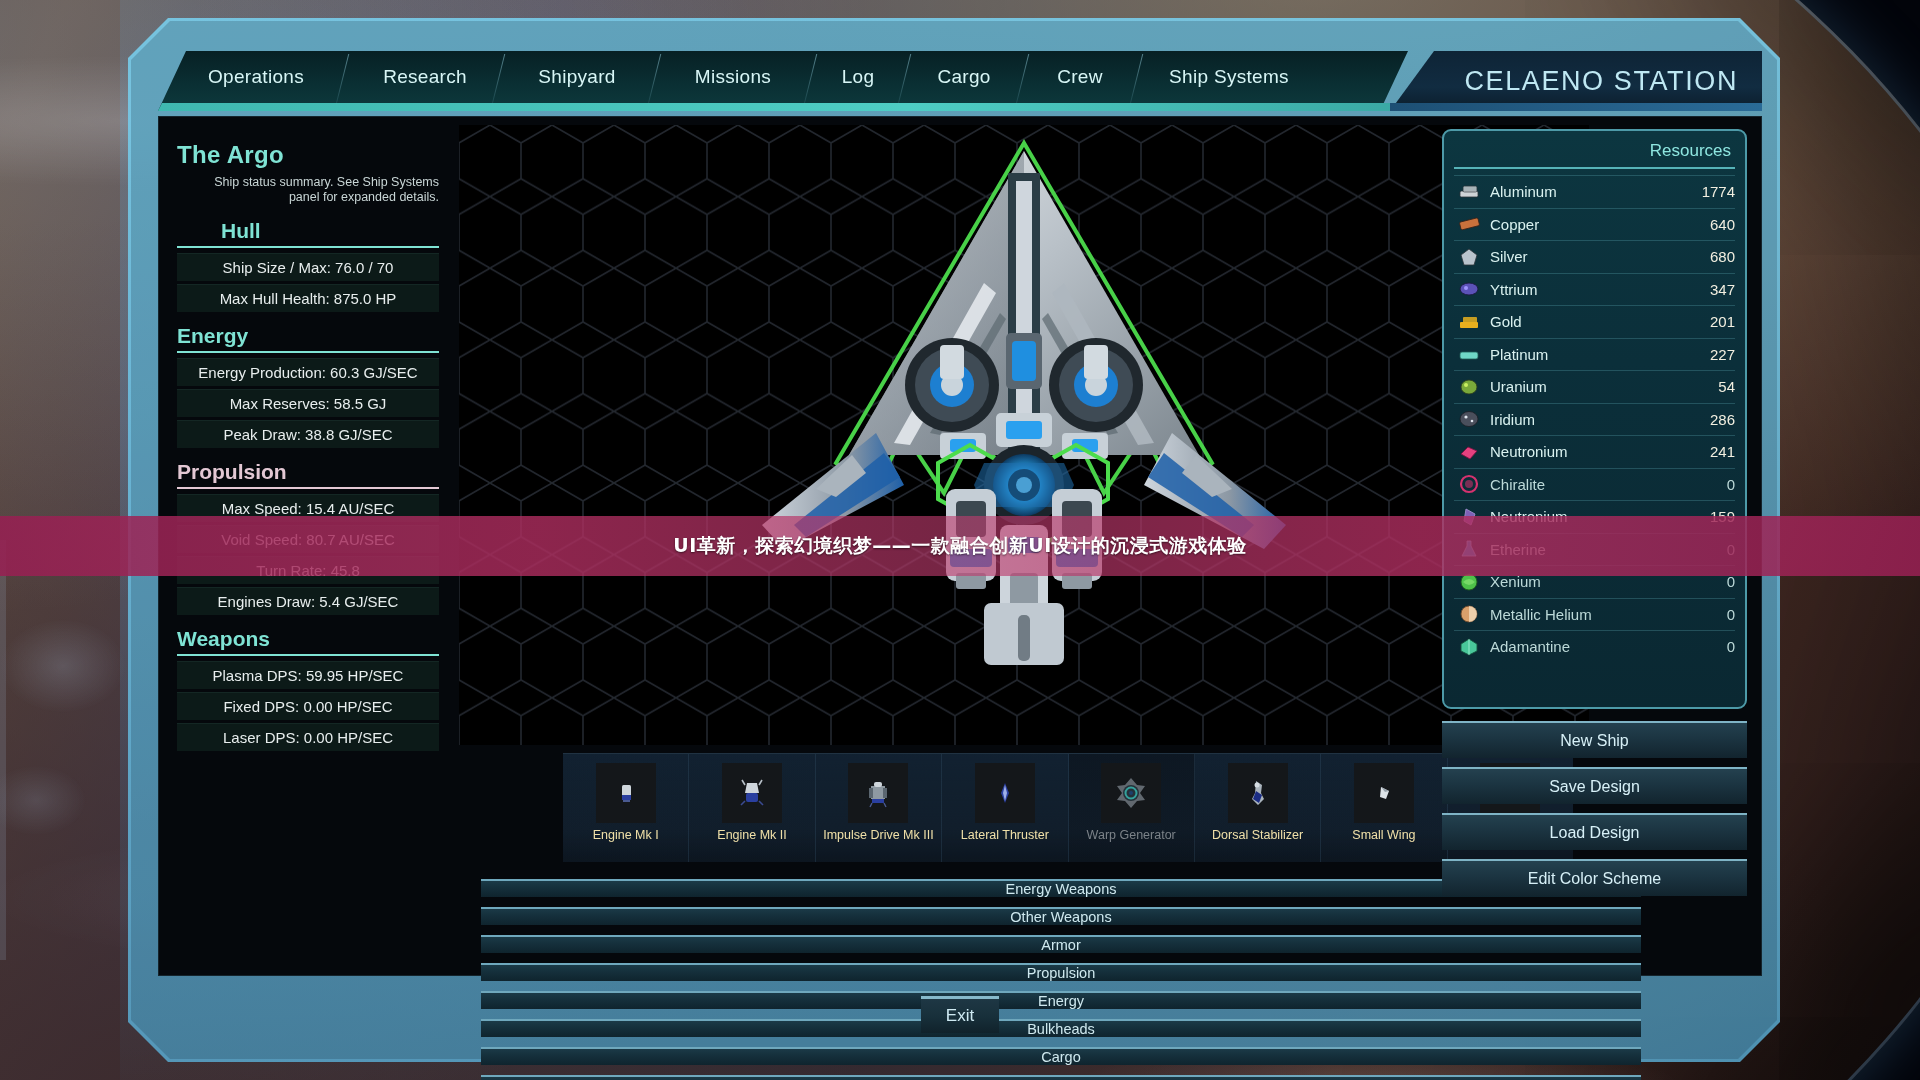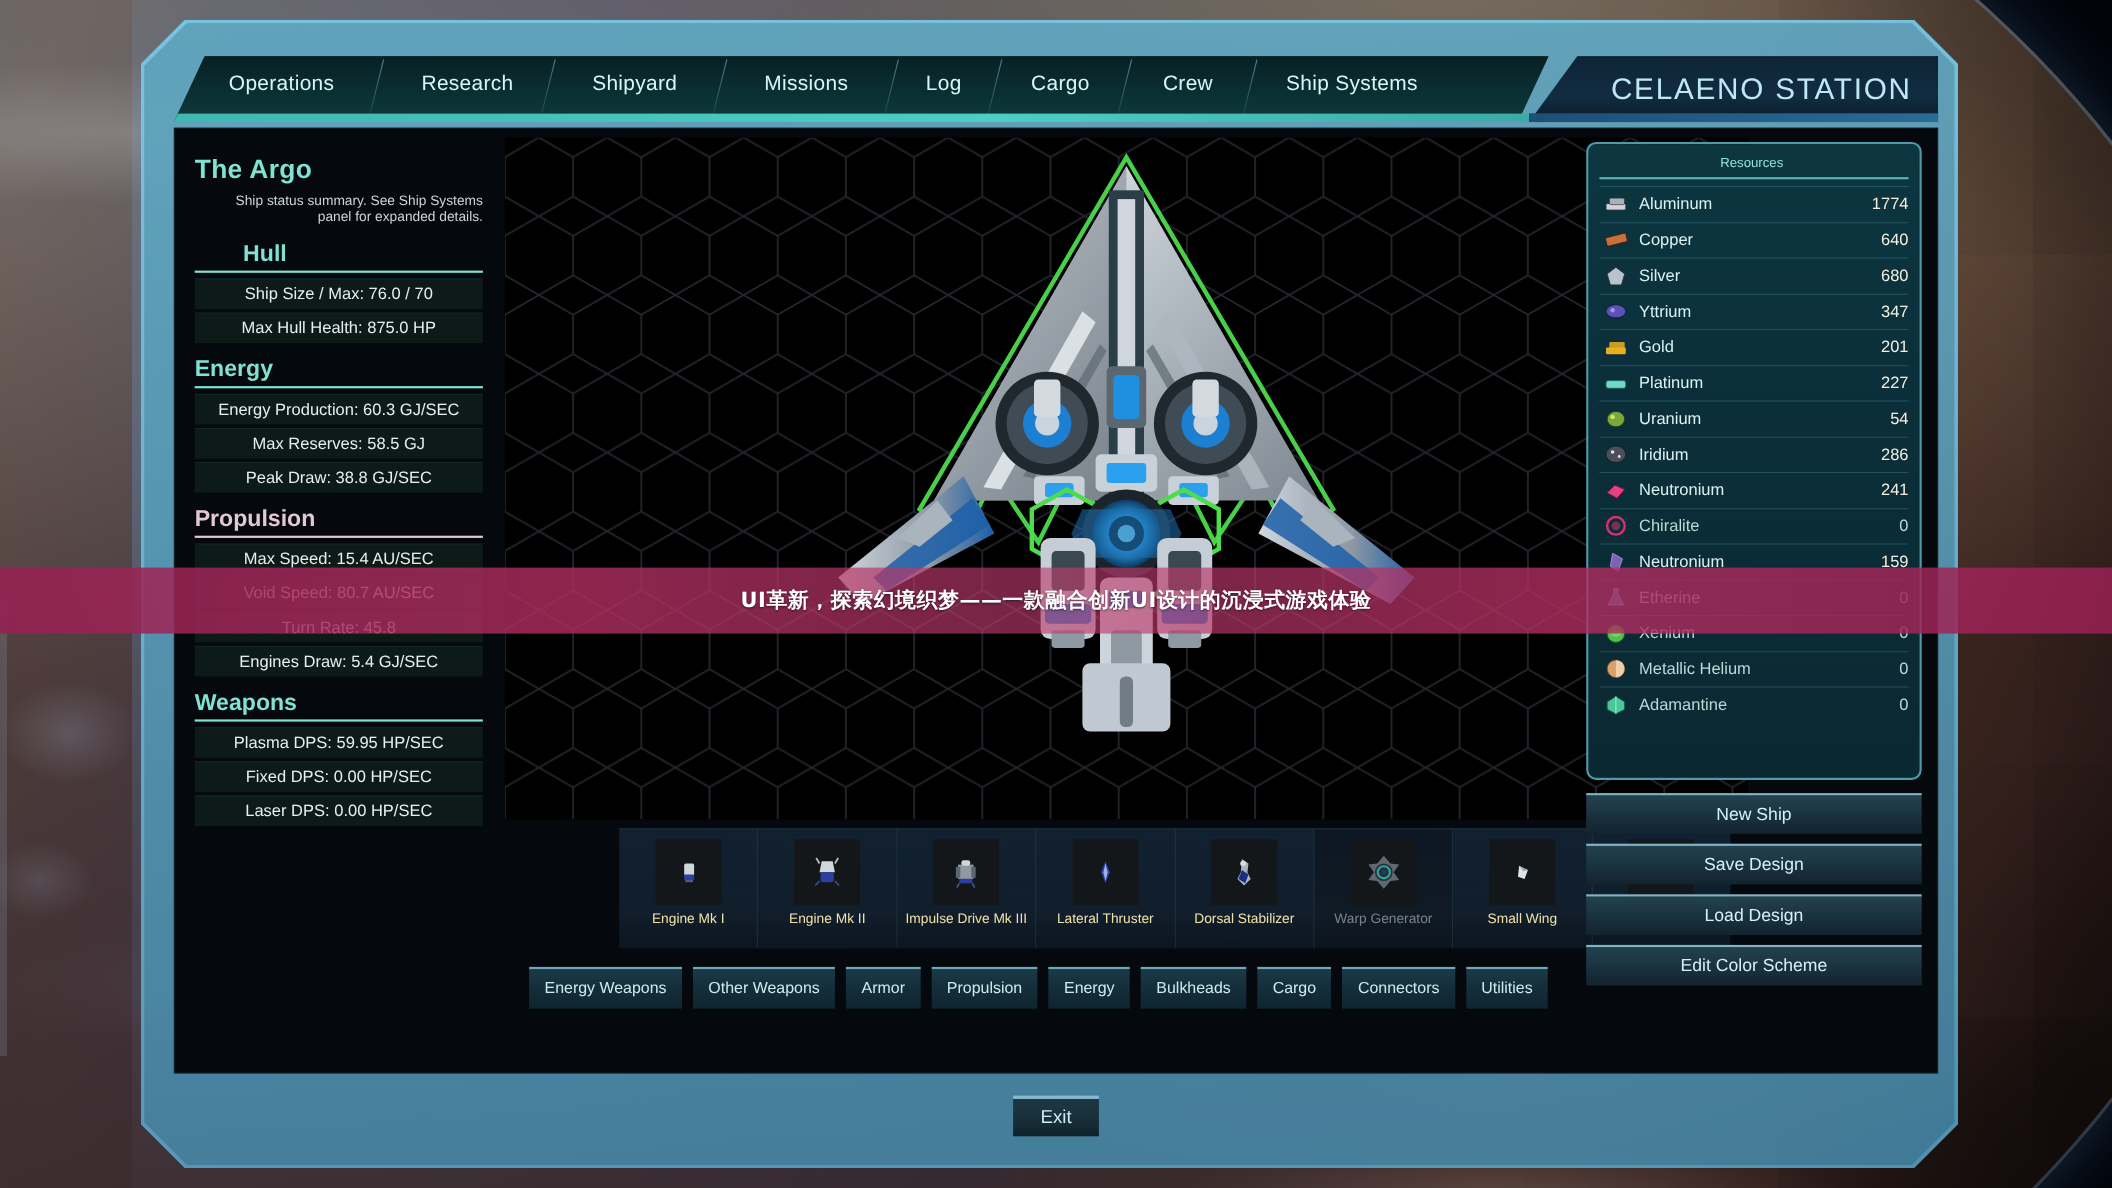--- a/index.html
+++ b/index.html
@@ -154,35 +154,35 @@
     border-right:1px solid rgba(60,95,120,.28);
     background:linear-gradient(180deg,rgba(30,55,80,.35),rgba(12,22,34,.2));
   }
   .part.disabled{background:linear-gradient(180deg,rgba(18,28,40,.35),rgba(10,16,24,.2));cursor:default;}
   .part:last-child{border-right:none;}
   .part-thumb{width:60px;height:60px;background:#14171a;display:flex;align-items:center;justify-content:center;}
   .part-name{margin-top:6px;color:#f0e0a8;font-size:12.5px;text-align:center;line-height:13px;}
   .part.disabled .part-name{color:#7b8288;}
 
   
-  #cats{position:absolute;left:322px;top:762px;width:1160px;height:40px;display:flex;gap:10px;}
+  #cats{position:absolute;left:322px;top:762px;width:1160px;height:40px;display:flex;gap:10px;flex-direction:column;}
   .cat{
     background:linear-gradient(180deg,#1b3a47 0%, #15303c 40%, #0f242e 100%);
     border-top:2px solid #6fa8bd;
     color:#cfe9ef;font-size:14.5px;display:flex;align-items:center;justify-content:center;
     padding:0 14px;height:36px;cursor:pointer;white-space:nowrap;
   }
 
   
   #resources{
     position:absolute;right:14px;top:12px;width:305px;height:580px;
     background:linear-gradient(180deg,#0c3640 0%, #0b2f3a 40%, #0a2832 100%);
     border:2px solid #4d9aa8;border-radius:9px;box-sizing:border-box;padding:8px 10px 6px 10px;
   }
-  #res-title{color:#8ee6e0;font-size:12px;text-align:center;padding:2px 4px 6px 0;}
+  #res-title{color:#8ee6e0;font-size:17px;text-align:right;padding:2px 4px 6px 0;}
   #res-rule{height:2px;background:#56b3b8;margin:0 0 6px 0;}
   .res-row{
     display:flex;align-items:center;height:31.5px;
     border-top:1px solid rgba(100,180,190,.28);
     color:#d7f0ee;font-size:15px;
   }
   .res-icon{width:24px;height:20px;margin:0 9px 0 3px;flex:0 0 auto;}
   .res-name{flex:1;color:#daf2f0;}
   .res-val{color:#f2efe0;font-size:15px;}
   .res-row.zeroed .res-name,.res-row.zeroed .res-val{color:#bcd9d8;}
@@ -470,46 +470,46 @@
       </div>
       <div class="part">
         <div class="part-thumb">
           <svg viewBox="0 0 40 40" width="40" height="40">
             <path d="M20 10 L24 20 L20 30 L16 20 Z" fill="#2a3fa0"></path>
             <path d="M20 12 L22 20 L20 28 L18 20 Z" fill="#9fb0e8"></path>
           </svg>
         </div>
         <div class="part-name">Lateral Thruster</div>
       </div>
-      <div class="part">
-        <div class="part-thumb">
-          <svg viewBox="0 0 40 40" width="40" height="40">
-            <path d="M18 8 L24 12 L23 20 L26 26 L20 32 L14 26 L17 20 Z" fill="#aab4bd"></path>
-            <path d="M18 18 L24 22 L21 30 L15 26 Z" fill="#1b2d85"></path>
-            <circle cx="19" cy="12" r="2.5" fill="#d6dde3"></circle>
-          </svg>
-        </div>
-        <div class="part-name">Dorsal Stabilizer</div>
-      </div>
       <div class="part disabled">
         <div class="part-thumb">
           <svg viewBox="0 0 40 40" width="40" height="40">
             <g opacity=".75">
               <path d="M20 5 L26 12 L34 13 L29 20 L34 27 L26 28 L20 35 L14 28 L6 27 L11 20 L6 13 L14 12 Z" fill="#7b848c"></path>
               <circle cx="20" cy="20" r="8" fill="#2c3a44"></circle>
               <circle cx="20" cy="20" r="5.5" fill="none" stroke="#3fd0c8" stroke-width="2"></circle>
               <circle cx="20" cy="20" r="2" fill="#1f4f88"></circle>
             </g>
           </svg>
         </div>
         <div class="part-name">Warp Generator</div>
       </div>
       <div class="part">
         <div class="part-thumb">
           <svg viewBox="0 0 40 40" width="40" height="40">
+            <path d="M18 8 L24 12 L23 20 L26 26 L20 32 L14 26 L17 20 Z" fill="#aab4bd"></path>
+            <path d="M18 18 L24 22 L21 30 L15 26 Z" fill="#1b2d85"></path>
+            <circle cx="19" cy="12" r="2.5" fill="#d6dde3"></circle>
+          </svg>
+        </div>
+        <div class="part-name">Dorsal Stabilizer</div>
+      </div>
+      <div class="part">
+        <div class="part-thumb">
+          <svg viewBox="0 0 40 40" width="40" height="40">
             <path d="M17 14 L25 18 L22 26 L16 24 Z" fill="#dde3e8"></path>
             <path d="M17 14 L25 18 L21 19 Z" fill="#9aa5ae"></path>
           </svg>
         </div>
         <div class="part-name">Small Wing</div>
       </div>
       <div class="part">
         <div class="part-thumb">
           <svg viewBox="0 0 40 40" width="40" height="40">
             <path d="M10 24 L26 10 L32 12 L30 18 L14 28 Z" fill="#cfd6dc"></path>

